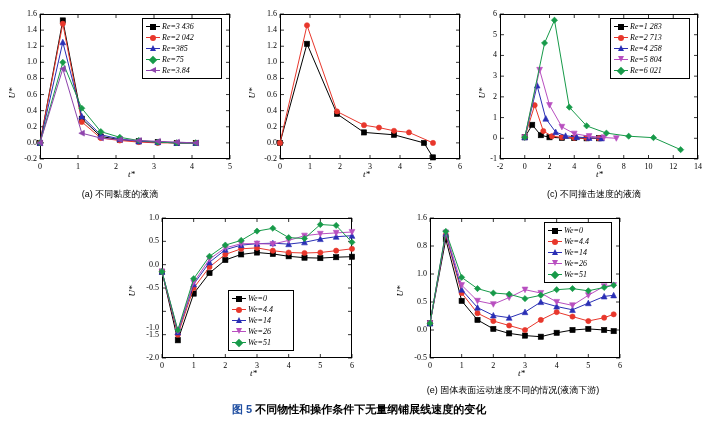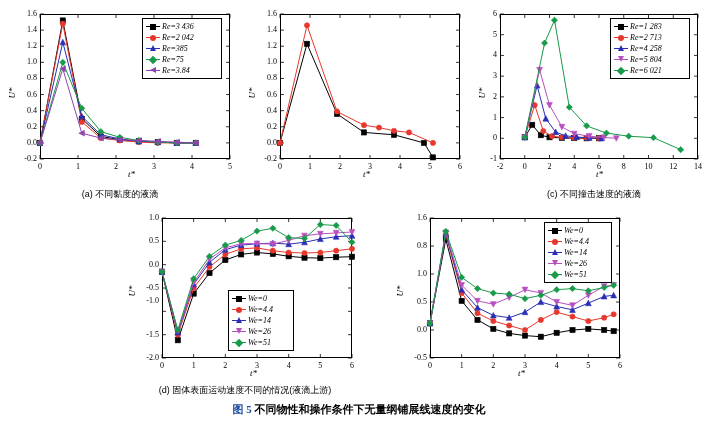--- a/index.html
+++ b/index.html
@@ -10,21 +10,21 @@
   .ticklbl{position:absolute;font-size:8px;text-align:center;color:#000;}
   .axlbl{position:absolute;font-size:9px;font-style:italic;color:#000;}
   .ylbl{position:absolute;font-size:9px;font-style:italic;transform:rotate(-90deg);transform-origin:center center;white-space:nowrap;}
   .caption{position:absolute;font-size:9px;text-align:center;color:#000;font-family:"Liberation Sans",sans-serif;}
   .legend{position:absolute;border:1px solid #000;background:#fff;padding:2px 4px 2px 3px;box-sizing:border-box;}
   .lgitem{display:flex;align-items:center;height:11px;white-space:nowrap;}
   .lgsym{width:14px;height:11px;position:relative;flex:0 0 14px;}
   .lgsym i{position:absolute;left:0;top:5px;width:14px;height:1px;background:#000;display:block;}
   .lgsym b{position:absolute;left:4px;top:2.5px;width:6px;height:6px;display:block;}
   .lgtxt{font-size:8px;font-style:italic;padding-left:2px;}
-  .figtitle{position:absolute;width:100%;text-align:center;font-size:11px;font-weight:bold;font-family:Liberation Serif, serif;}
+  .figtitle{position:absolute;width:100%;text-align:center;font-size:11px;font-weight:bold;font-family:Liberation Sans, sans-serif;}
   .figtitle .blue{color:#1f4ea1;}
   svg{position:absolute;left:0;top:0;overflow:visible;}
   .cir{border-radius:50%;}
   .tri{width:0!important;height:0!important;background:transparent!important;border-left:3.5px solid transparent;border-right:3.5px solid transparent;}
   .dia{transform:rotate(45deg);}
 </style>
 </head>
 <body>
 
 <div class="sheet">
@@ -526,31 +526,30 @@
           <span class="lgtxt">We=26</span>
         </div>
         <div class="lgitem">
           <span class="lgsym">
             <i style="background: rgb(23, 154, 73);"></i>
             <b class="dia" style="background: rgb(23, 154, 73);"></b>
           </span>
           <span class="lgtxt">We=51</span>
         </div>
       </div>
-    <div class="caption" style="left:-8px;top:172px;width:266px;">(d) 固体表面运动速度不同的情况(液滴上游)</div>
   <div class="ticklbl" style="left: 30px; top: 149px; width: 24px;">0</div>
       <div class="ticklbl" style="left: 61.6667px; top: 149px; width: 24px;">1</div>
       <div class="ticklbl" style="left: 93.3333px; top: 149px; width: 24px;">2</div>
       <div class="ticklbl" style="left: 125px; top: 149px; width: 24px;">3</div>
       <div class="ticklbl" style="left: 156.667px; top: 149px; width: 24px;">4</div>
       <div class="ticklbl" style="left: 188.333px; top: 149px; width: 24px;">5</div>
       <div class="ticklbl" style="left: 220px; top: 149px; width: 24px;">6</div>
       <div class="ticklbl" style="left: 16px; top: 141px; width: 23px; text-align: right;">-2.0</div>
       <div class="ticklbl" style="left: 16px; top: 117.667px; width: 23px; text-align: right;">-1.5</div>
-      <div class="ticklbl" style="left: 16px; top: 84px; width: 23px; text-align: right;">-1.0</div>
+      <div class="ticklbl" style="left: 16px; top: 111px; width: 23px; text-align: right;">-1.0</div>
       <div class="ticklbl" style="left: 16px; top: 71px; width: 23px; text-align: right;">-0.5</div>
       <div class="ticklbl" style="left: 16px; top: 47.6667px; width: 23px; text-align: right;">0.0</div>
       <div class="ticklbl" style="left: 16px; top: 24.3333px; width: 23px; text-align: right;">0.5</div>
       <div class="ticklbl" style="left: 16px; top: 1px; width: 23px; text-align: right;">1.0</div>
     </div>
 
   <div class="panel" style="left:388px;top:212px;width:250px;height:186px;">
     <div class="ylbl" style="left:2px;top:74px;width:20px;text-align:center;">U*</div>
     <div class="plotbox" id="boxE" style="left:42px;top:6px;width:190px;height:140px;"></div>
     <svg id="svgE" width="250" height="186">
@@ -682,20 +681,21 @@
           <span class="lgtxt">We=26</span>
         </div>
         <div class="lgitem">
           <span class="lgsym">
             <i style="background: rgb(23, 154, 73);"></i>
             <b class="dia" style="background: rgb(23, 154, 73);"></b>
           </span>
           <span class="lgtxt">We=51</span>
         </div>
       </div>
+    <div class="caption" style="left:-8px;top:172px;width:266px;">(e) 固体表面运动速度不同的情况(液滴下游)</div>
   <div class="ticklbl" style="left: 30px; top: 149px; width: 24px;">0</div>
       <div class="ticklbl" style="left: 61.6667px; top: 149px; width: 24px;">1</div>
       <div class="ticklbl" style="left: 93.3333px; top: 149px; width: 24px;">2</div>
       <div class="ticklbl" style="left: 125px; top: 149px; width: 24px;">3</div>
       <div class="ticklbl" style="left: 156.667px; top: 149px; width: 24px;">4</div>
       <div class="ticklbl" style="left: 188.333px; top: 149px; width: 24px;">5</div>
       <div class="ticklbl" style="left: 220px; top: 149px; width: 24px;">6</div>
       <div class="ticklbl" style="left: 16px; top: 141px; width: 23px; text-align: right;">-0.5</div>
       <div class="ticklbl" style="left: 16px; top: 113px; width: 23px; text-align: right;">0.0</div>
       <div class="ticklbl" style="left: 16px; top: 85px; width: 23px; text-align: right;">0.5</div>

